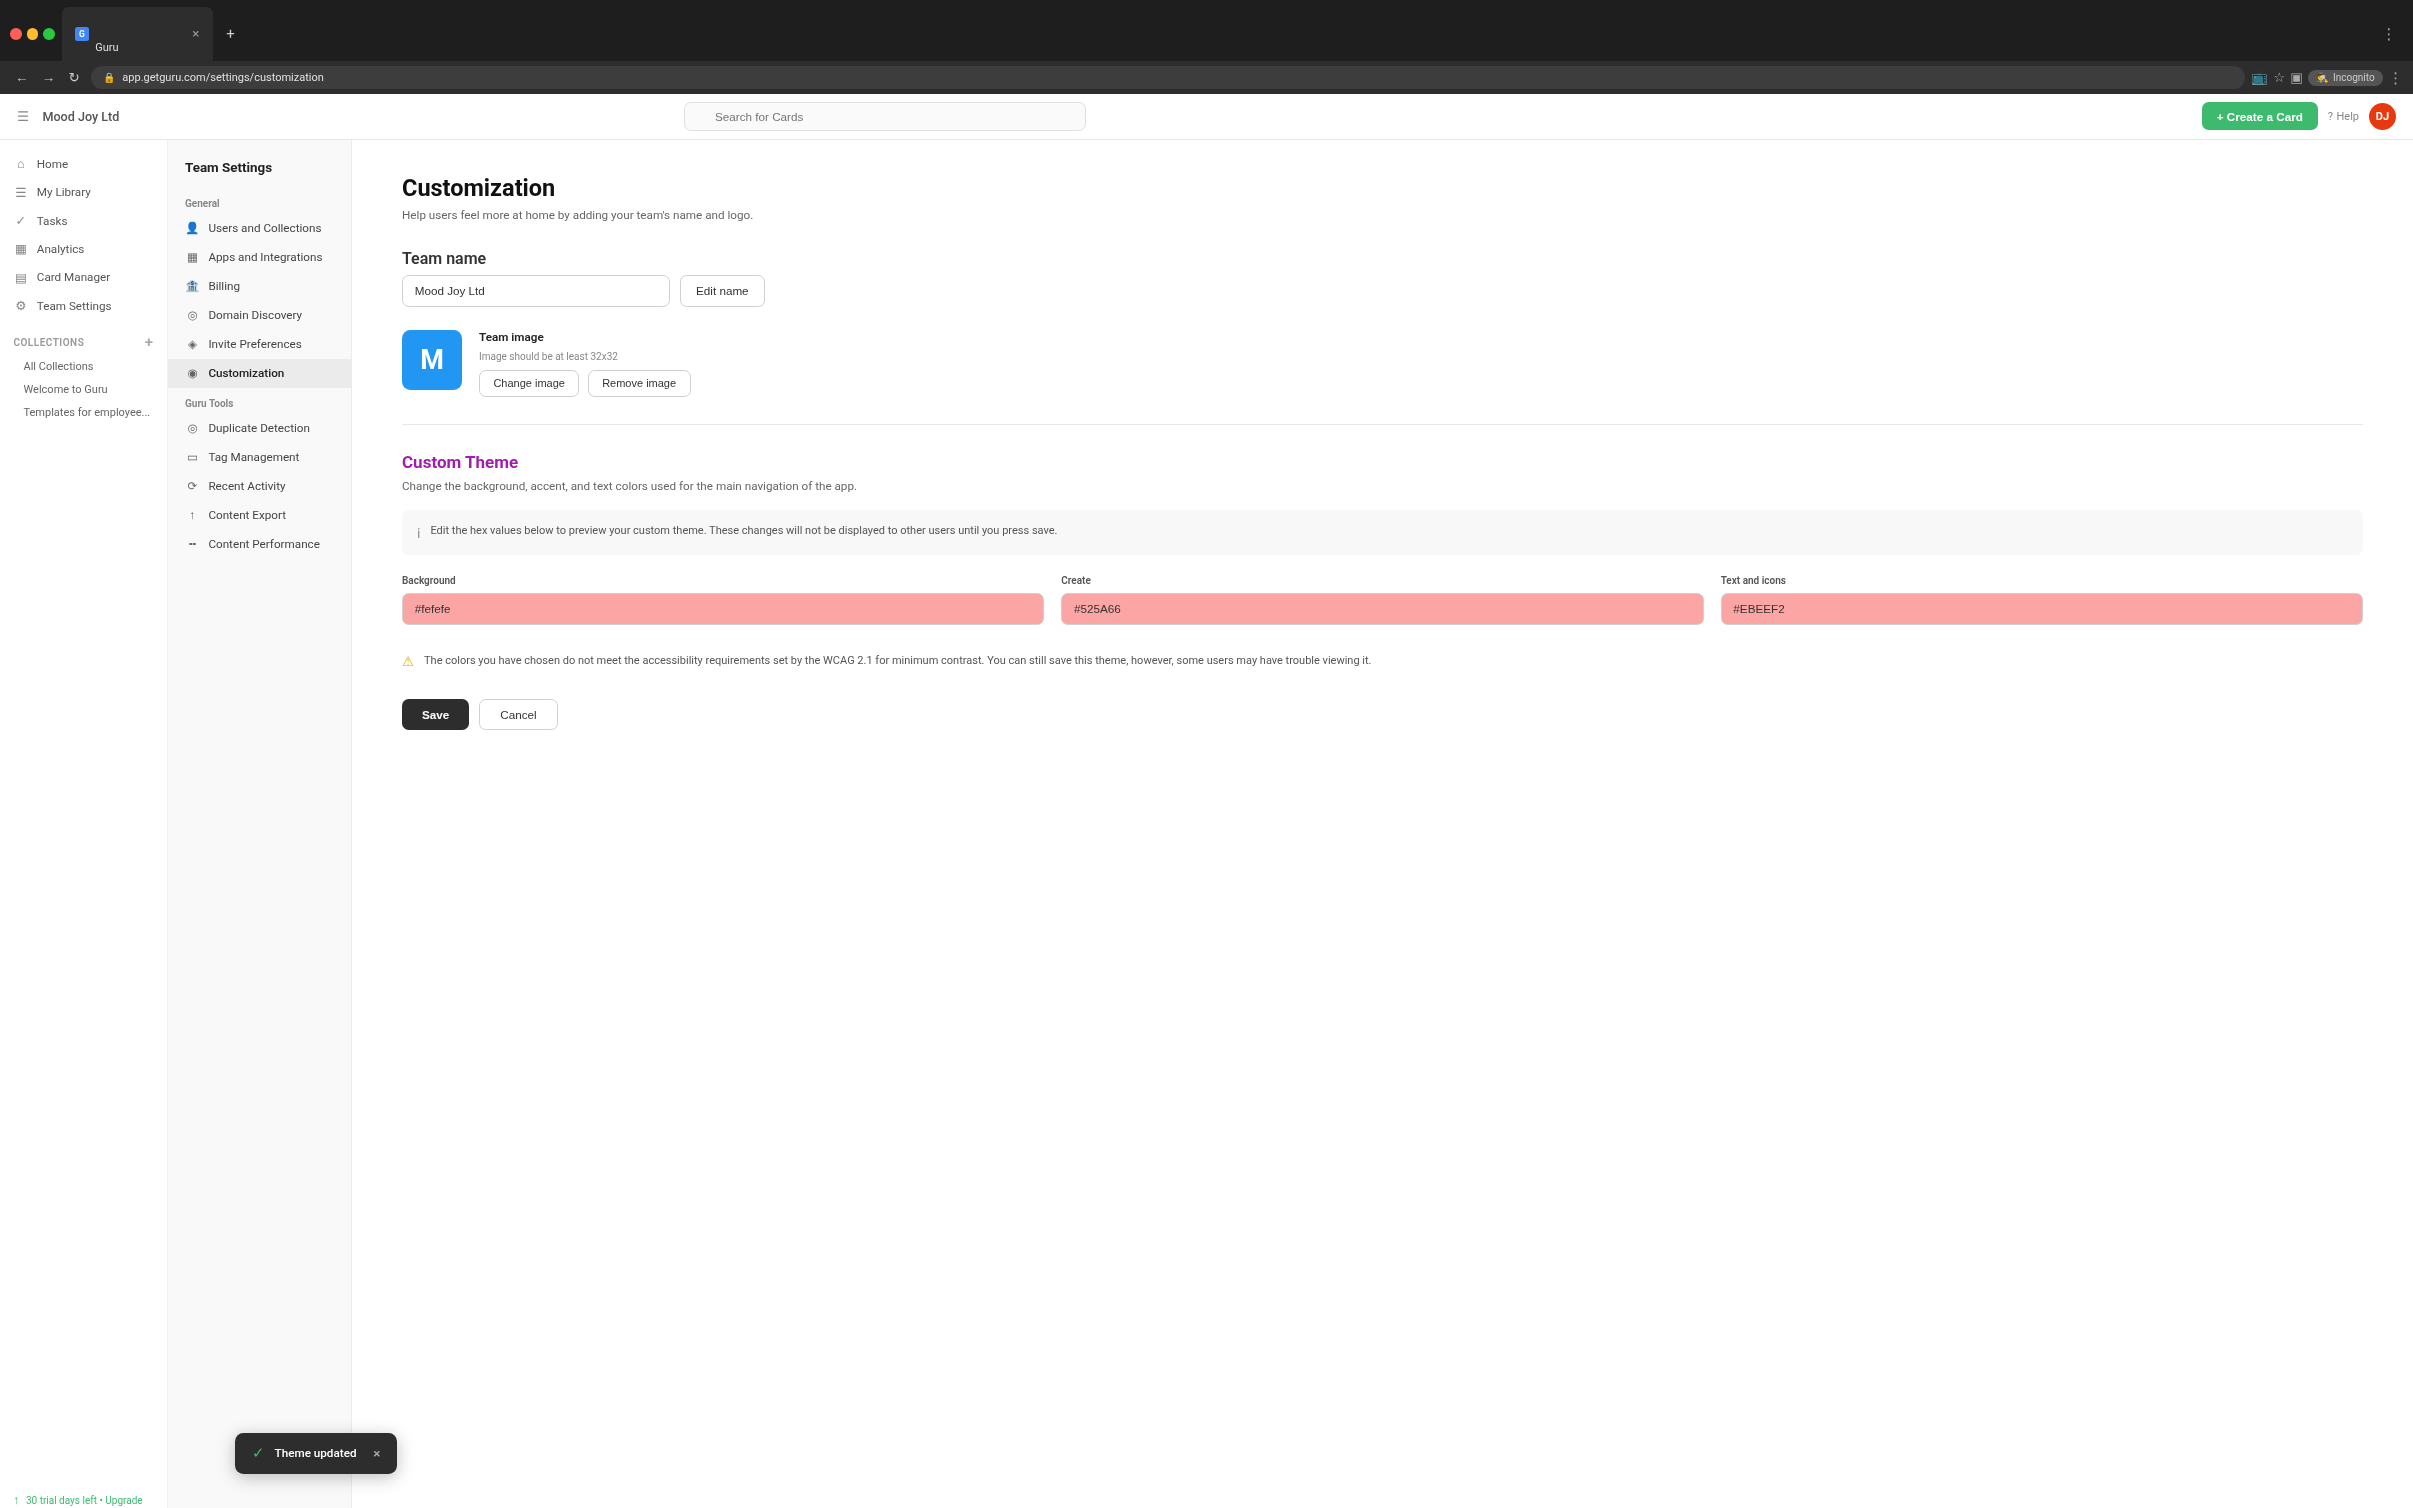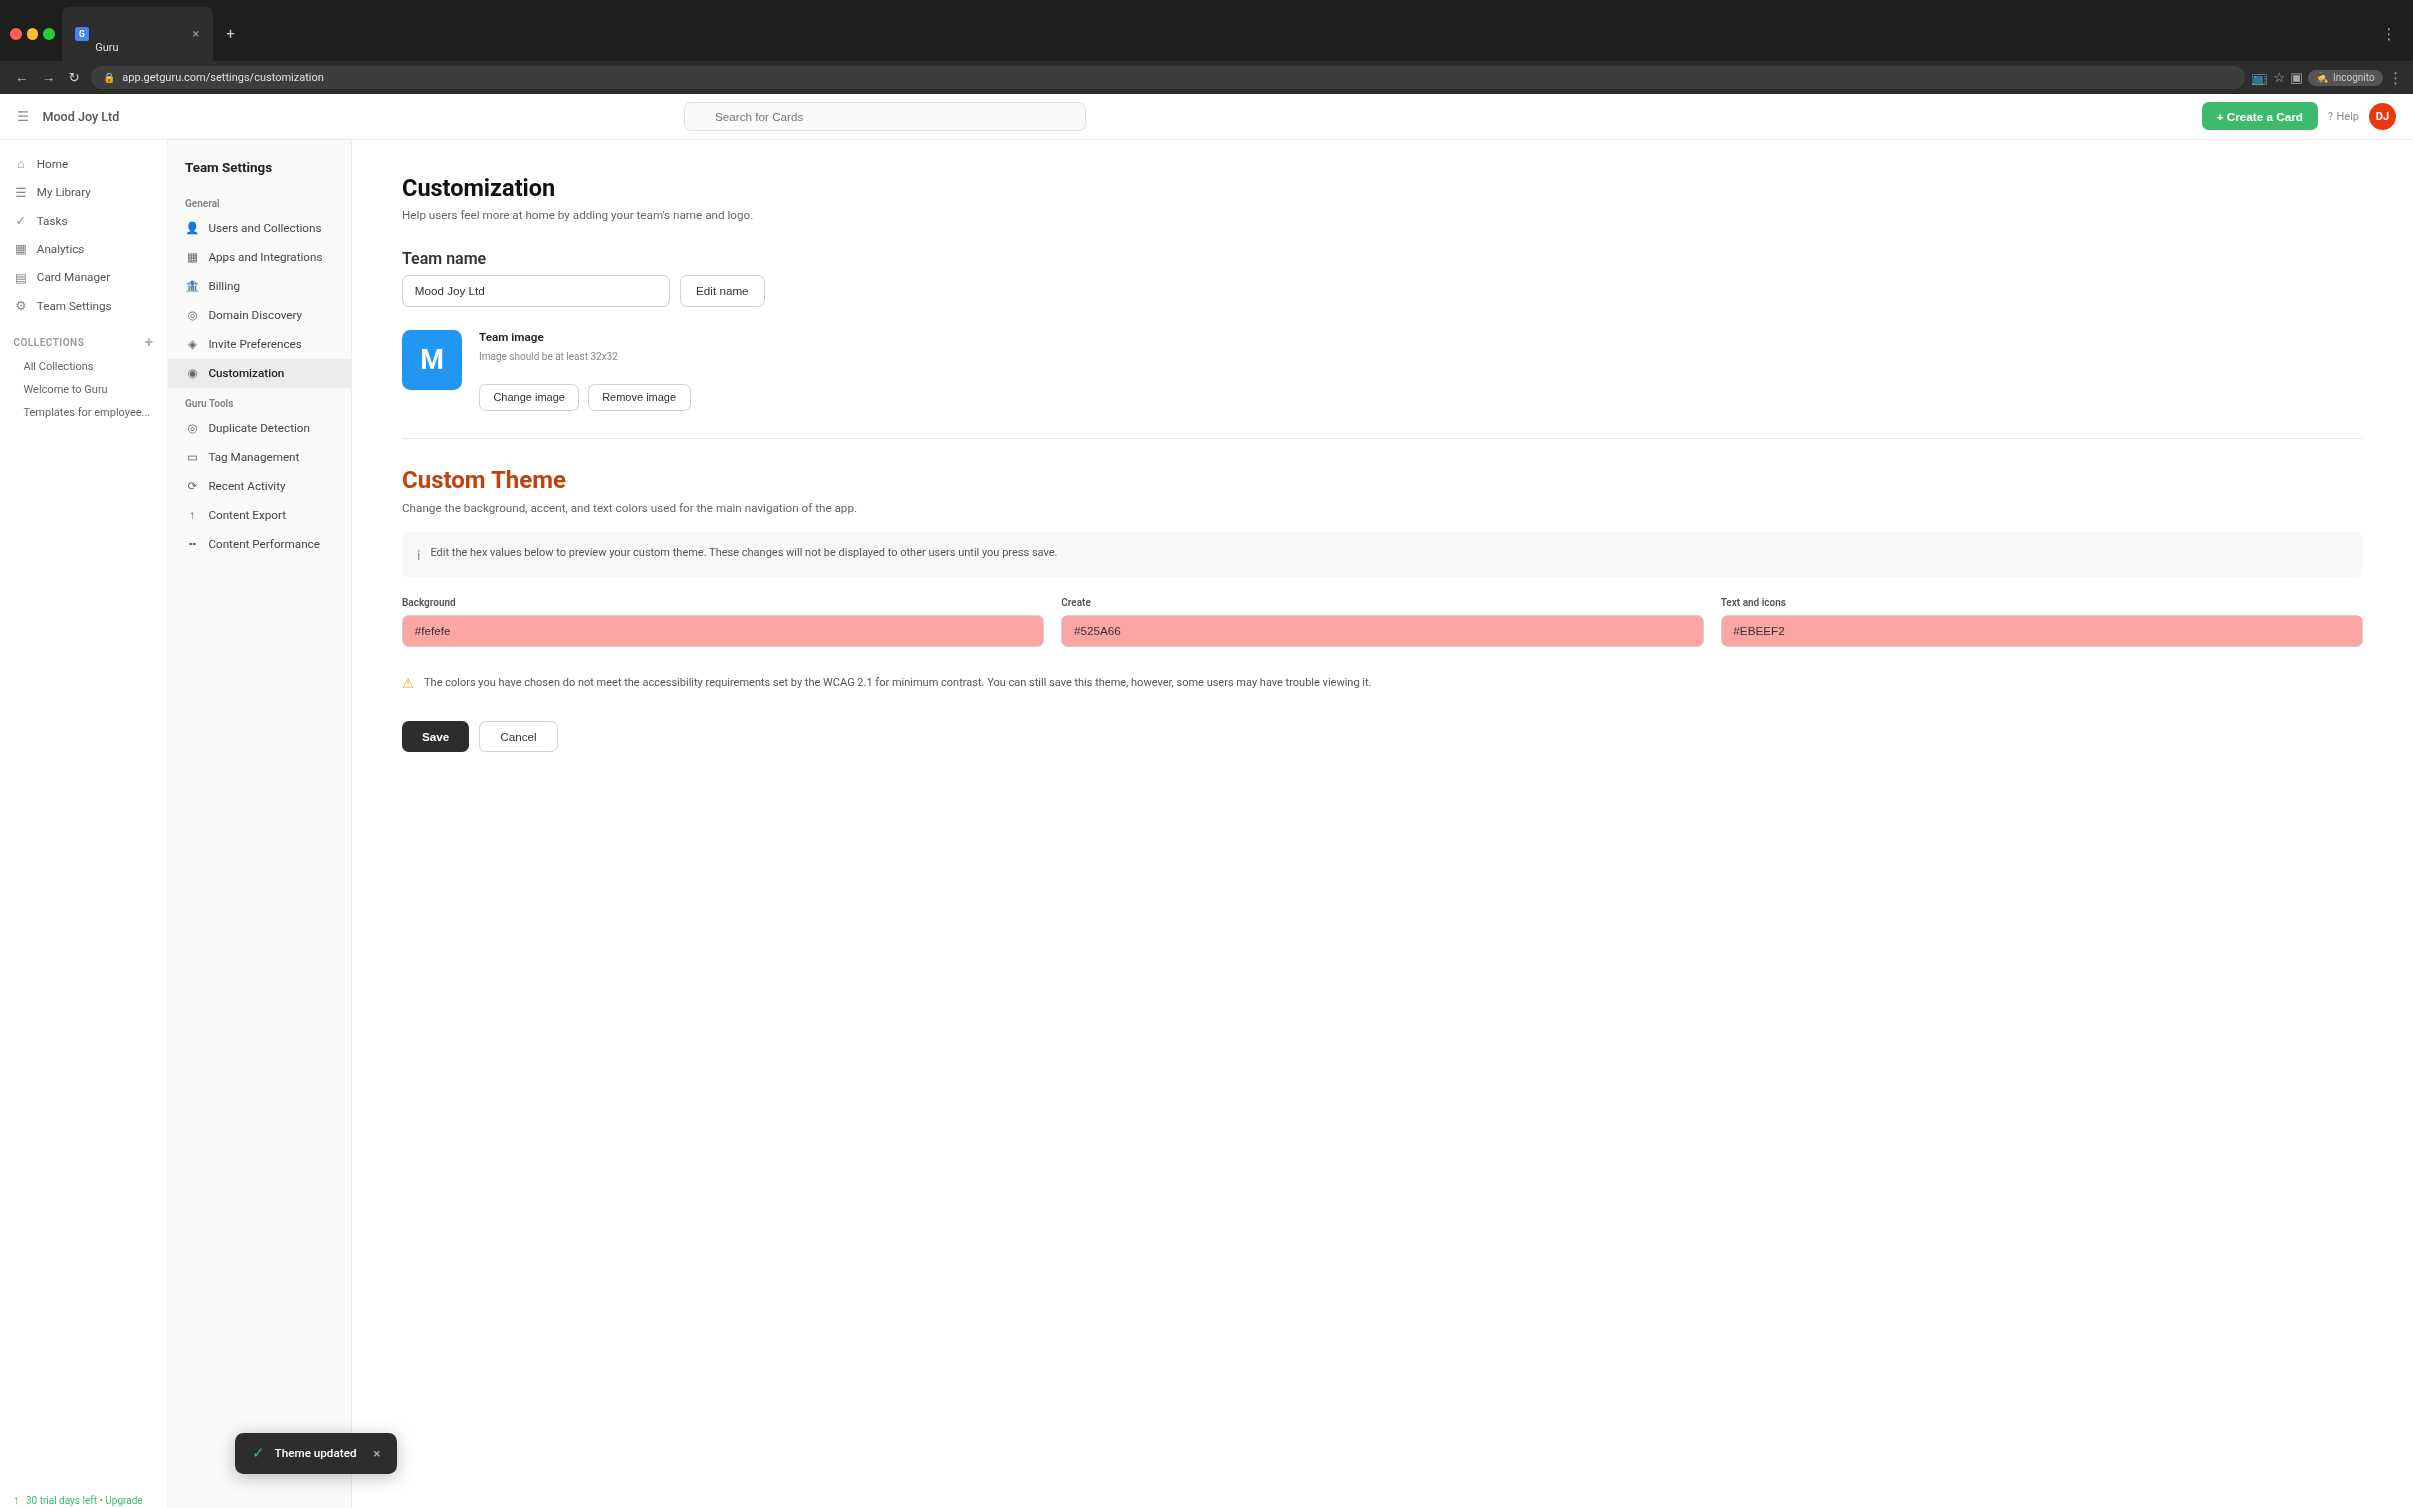--- a/index.html
+++ b/index.html
@@ -72,26 +72,26 @@
     .team-name-row { display: flex; align-items: center; gap: 10px; margin-bottom: 23.5px; }
     .team-name-input { border: 0.8px solid #d0d0d0; border-radius: 6.7px; padding: 8.4px 11.7px; font-size: 11.7px; color: #333; width: 268px; background: white; }
     .edit-name-btn { border: 0.8px solid #d0d0d0; background: white; border-radius: 6.7px; padding: 8.4px 15px; font-size: 11.7px; color: #333; cursor: pointer; font-weight: 500; }
 
     
     .team-image-section { display: flex; align-items: flex-start; gap: 17px; margin-bottom: 6.7px; }
     .team-avatar { width: 60px; height: 60px; background: #2196f3; border-radius: 8.4px; display: flex; align-items: center; justify-content: center; color: white; font-size: 27px; font-weight: 700; flex-shrink: 0; }
     .team-image-info { display: flex; flex-direction: column; gap: 6.7px; }
     .team-image-title { font-size: 11.7px; font-weight: 600; color: #222; }
     .team-image-hint { font-size: 10px; color: #888; }
-    .image-btns { display: flex; gap: 8.4px; margin-top: 15px; }
+    .image-btns { display: flex; gap: 8.4px; margin-top: 1px; }
     .change-image-btn { border: 0.8px solid #d0d0d0; background: white; border-radius: 6.7px; padding: 6.7px 13.4px; font-size: 11px; color: #333; cursor: pointer; }
     .remove-image-btn { border: 0.8px solid #d0d0d0; background: white; border-radius: 6.7px; padding: 6.7px 13.4px; font-size: 11px; color: #333; cursor: pointer; }
 
     
-    .section-title { font-size: 24px; font-weight: 700; color: #c2410c; margin-bottom: 6.7px; }
+    .section-title { font-size: 17px; font-weight: 700; color: #a21caf; margin-bottom: 6.7px; }
     .section-subtitle { color: #666; font-size: 11.7px; margin-bottom: 17px; }
 
     .info-box { background: #f8f8f8; border-radius: 6.7px; padding: 13.4px 15px; display: flex; gap: 10px; margin-bottom: 20px; }
     .info-icon { color: #888; font-size: 13.4px; flex-shrink: 0; margin-top: 0.8px; }
     .info-text { font-size: 11px; color: #555; line-height: 1.5; }
 
     .color-fields { display: flex; gap: 17px; margin-bottom: 17px; }
     .color-field { flex: 1; }
     .color-label { font-size: 10px; font-weight: 600; color: #555; margin-bottom: 6.7px; }
     .color-input { width: 100%; border: 0.8px solid #d0d0d0; border-radius: 6.7px; padding: 8.4px 11.7px; font-size: 11.7px; color: #333; background: #fca5a5; }

